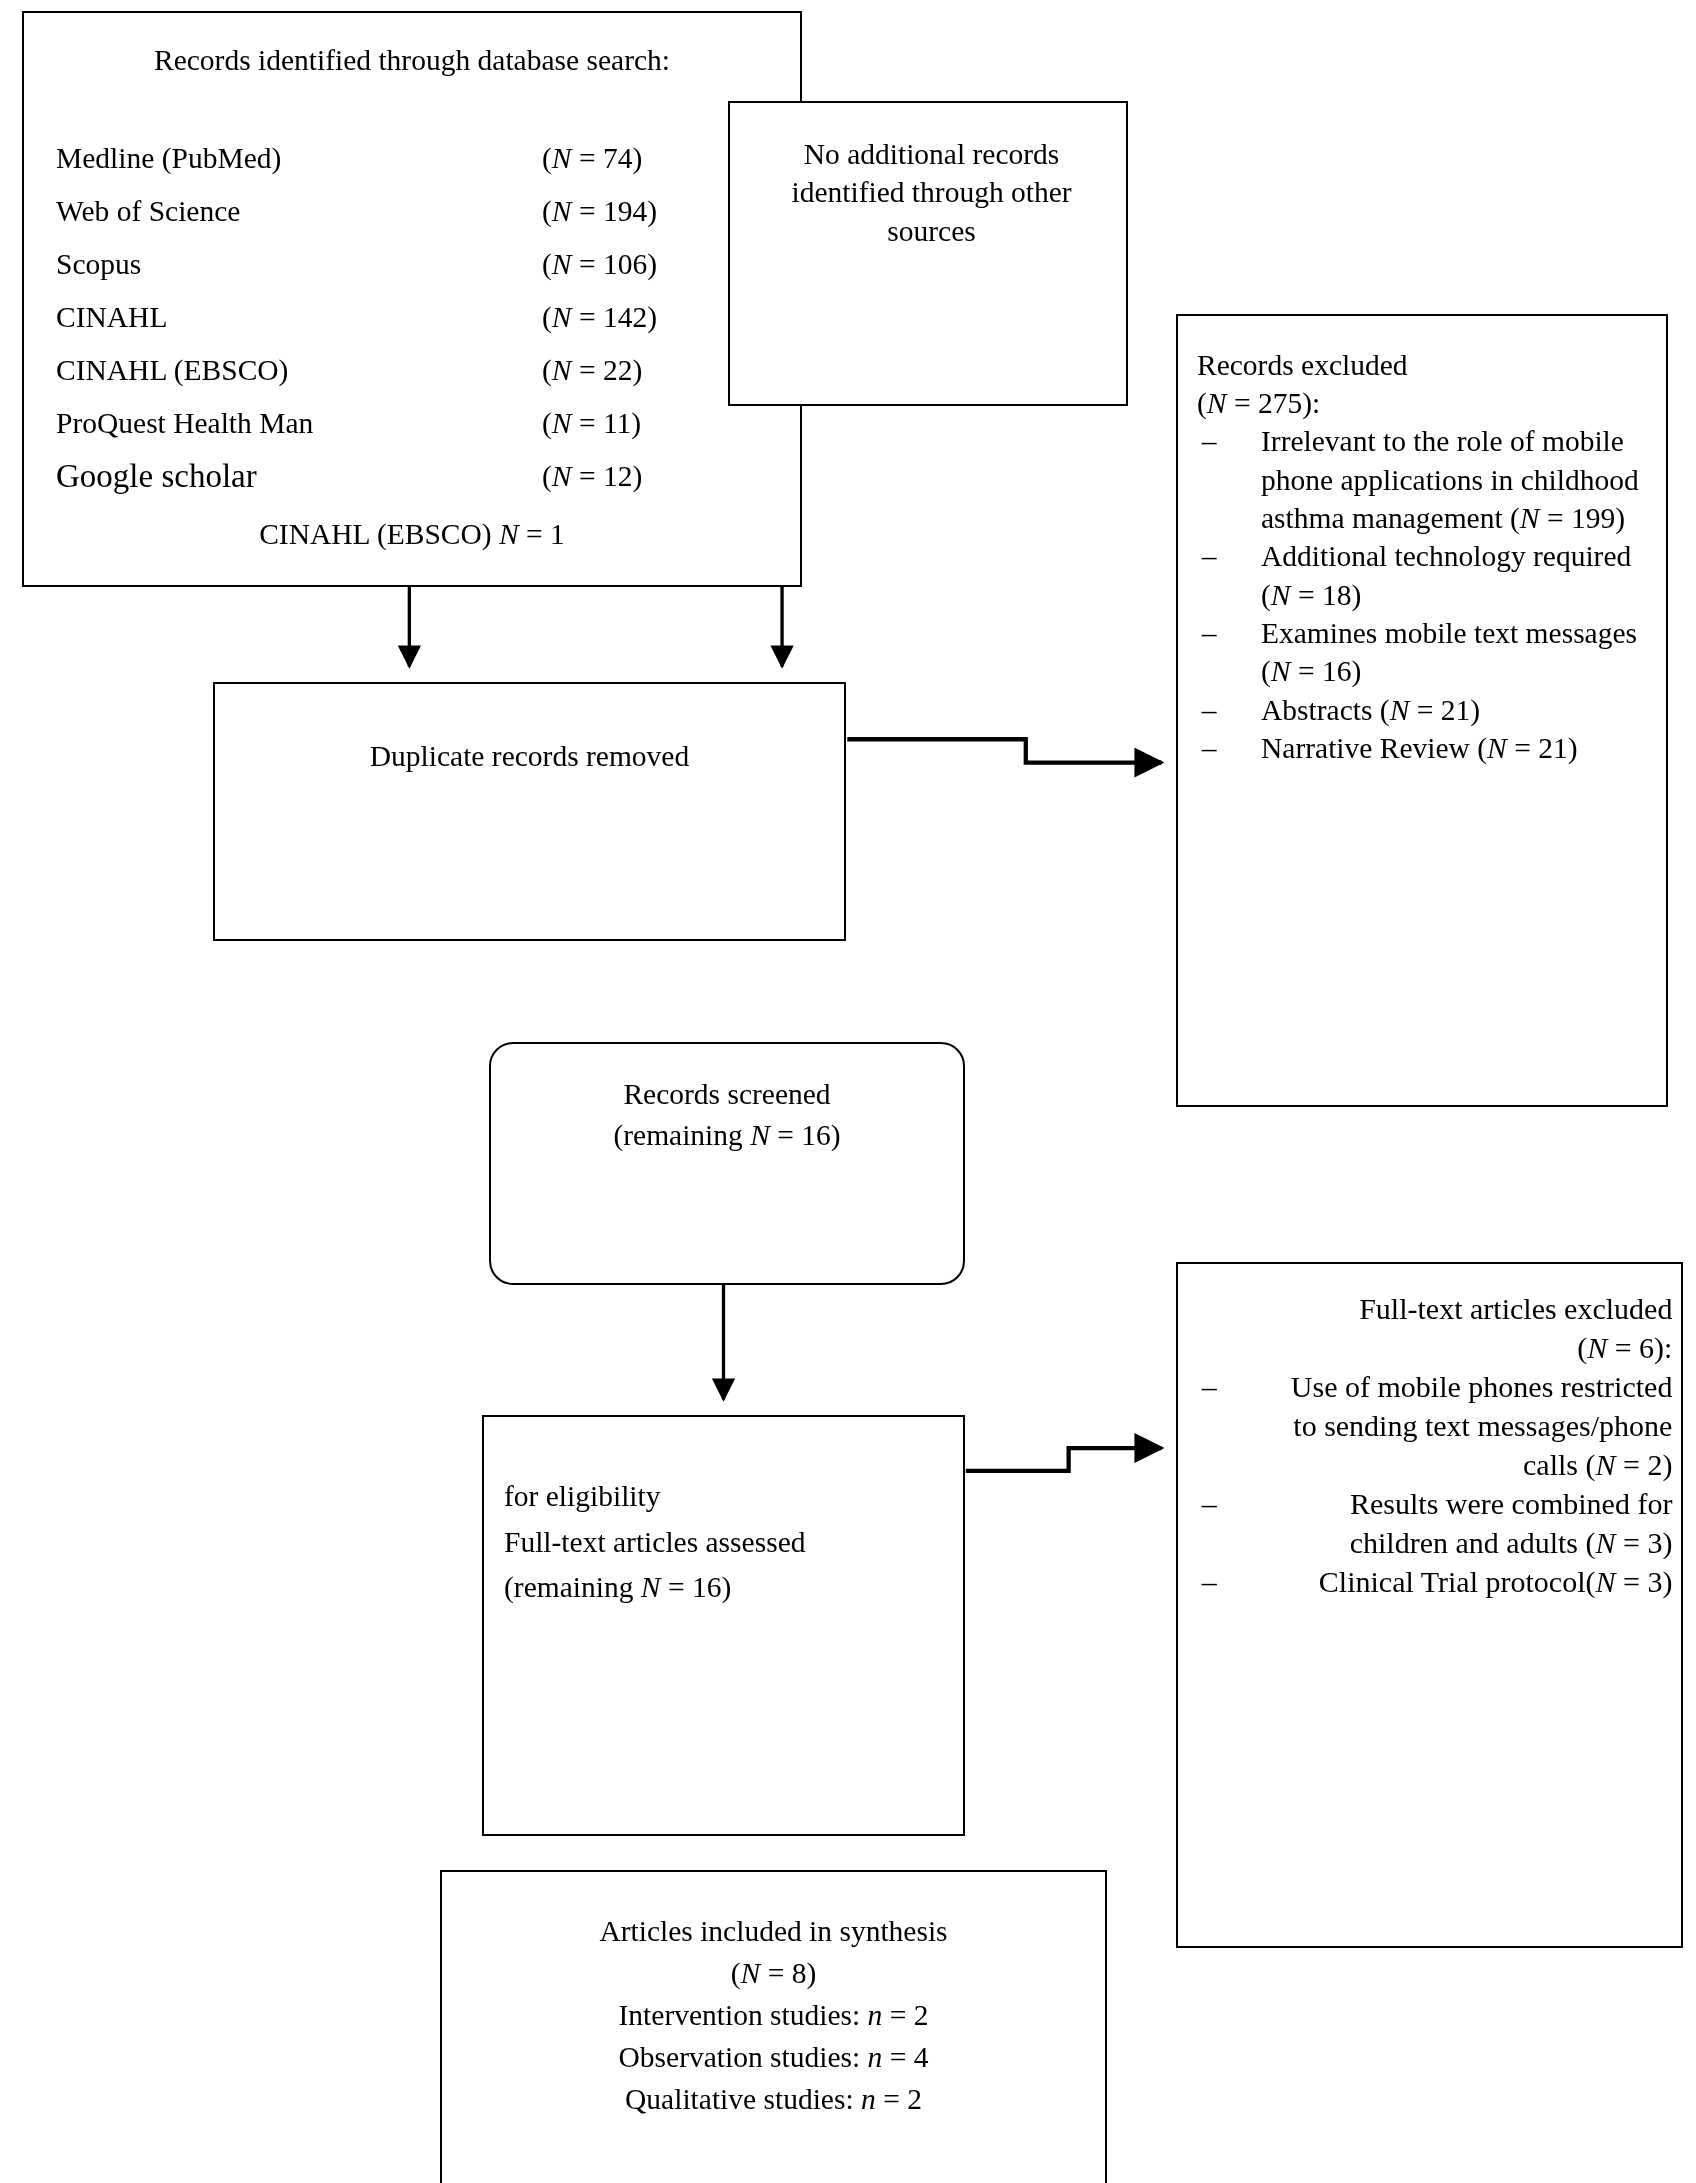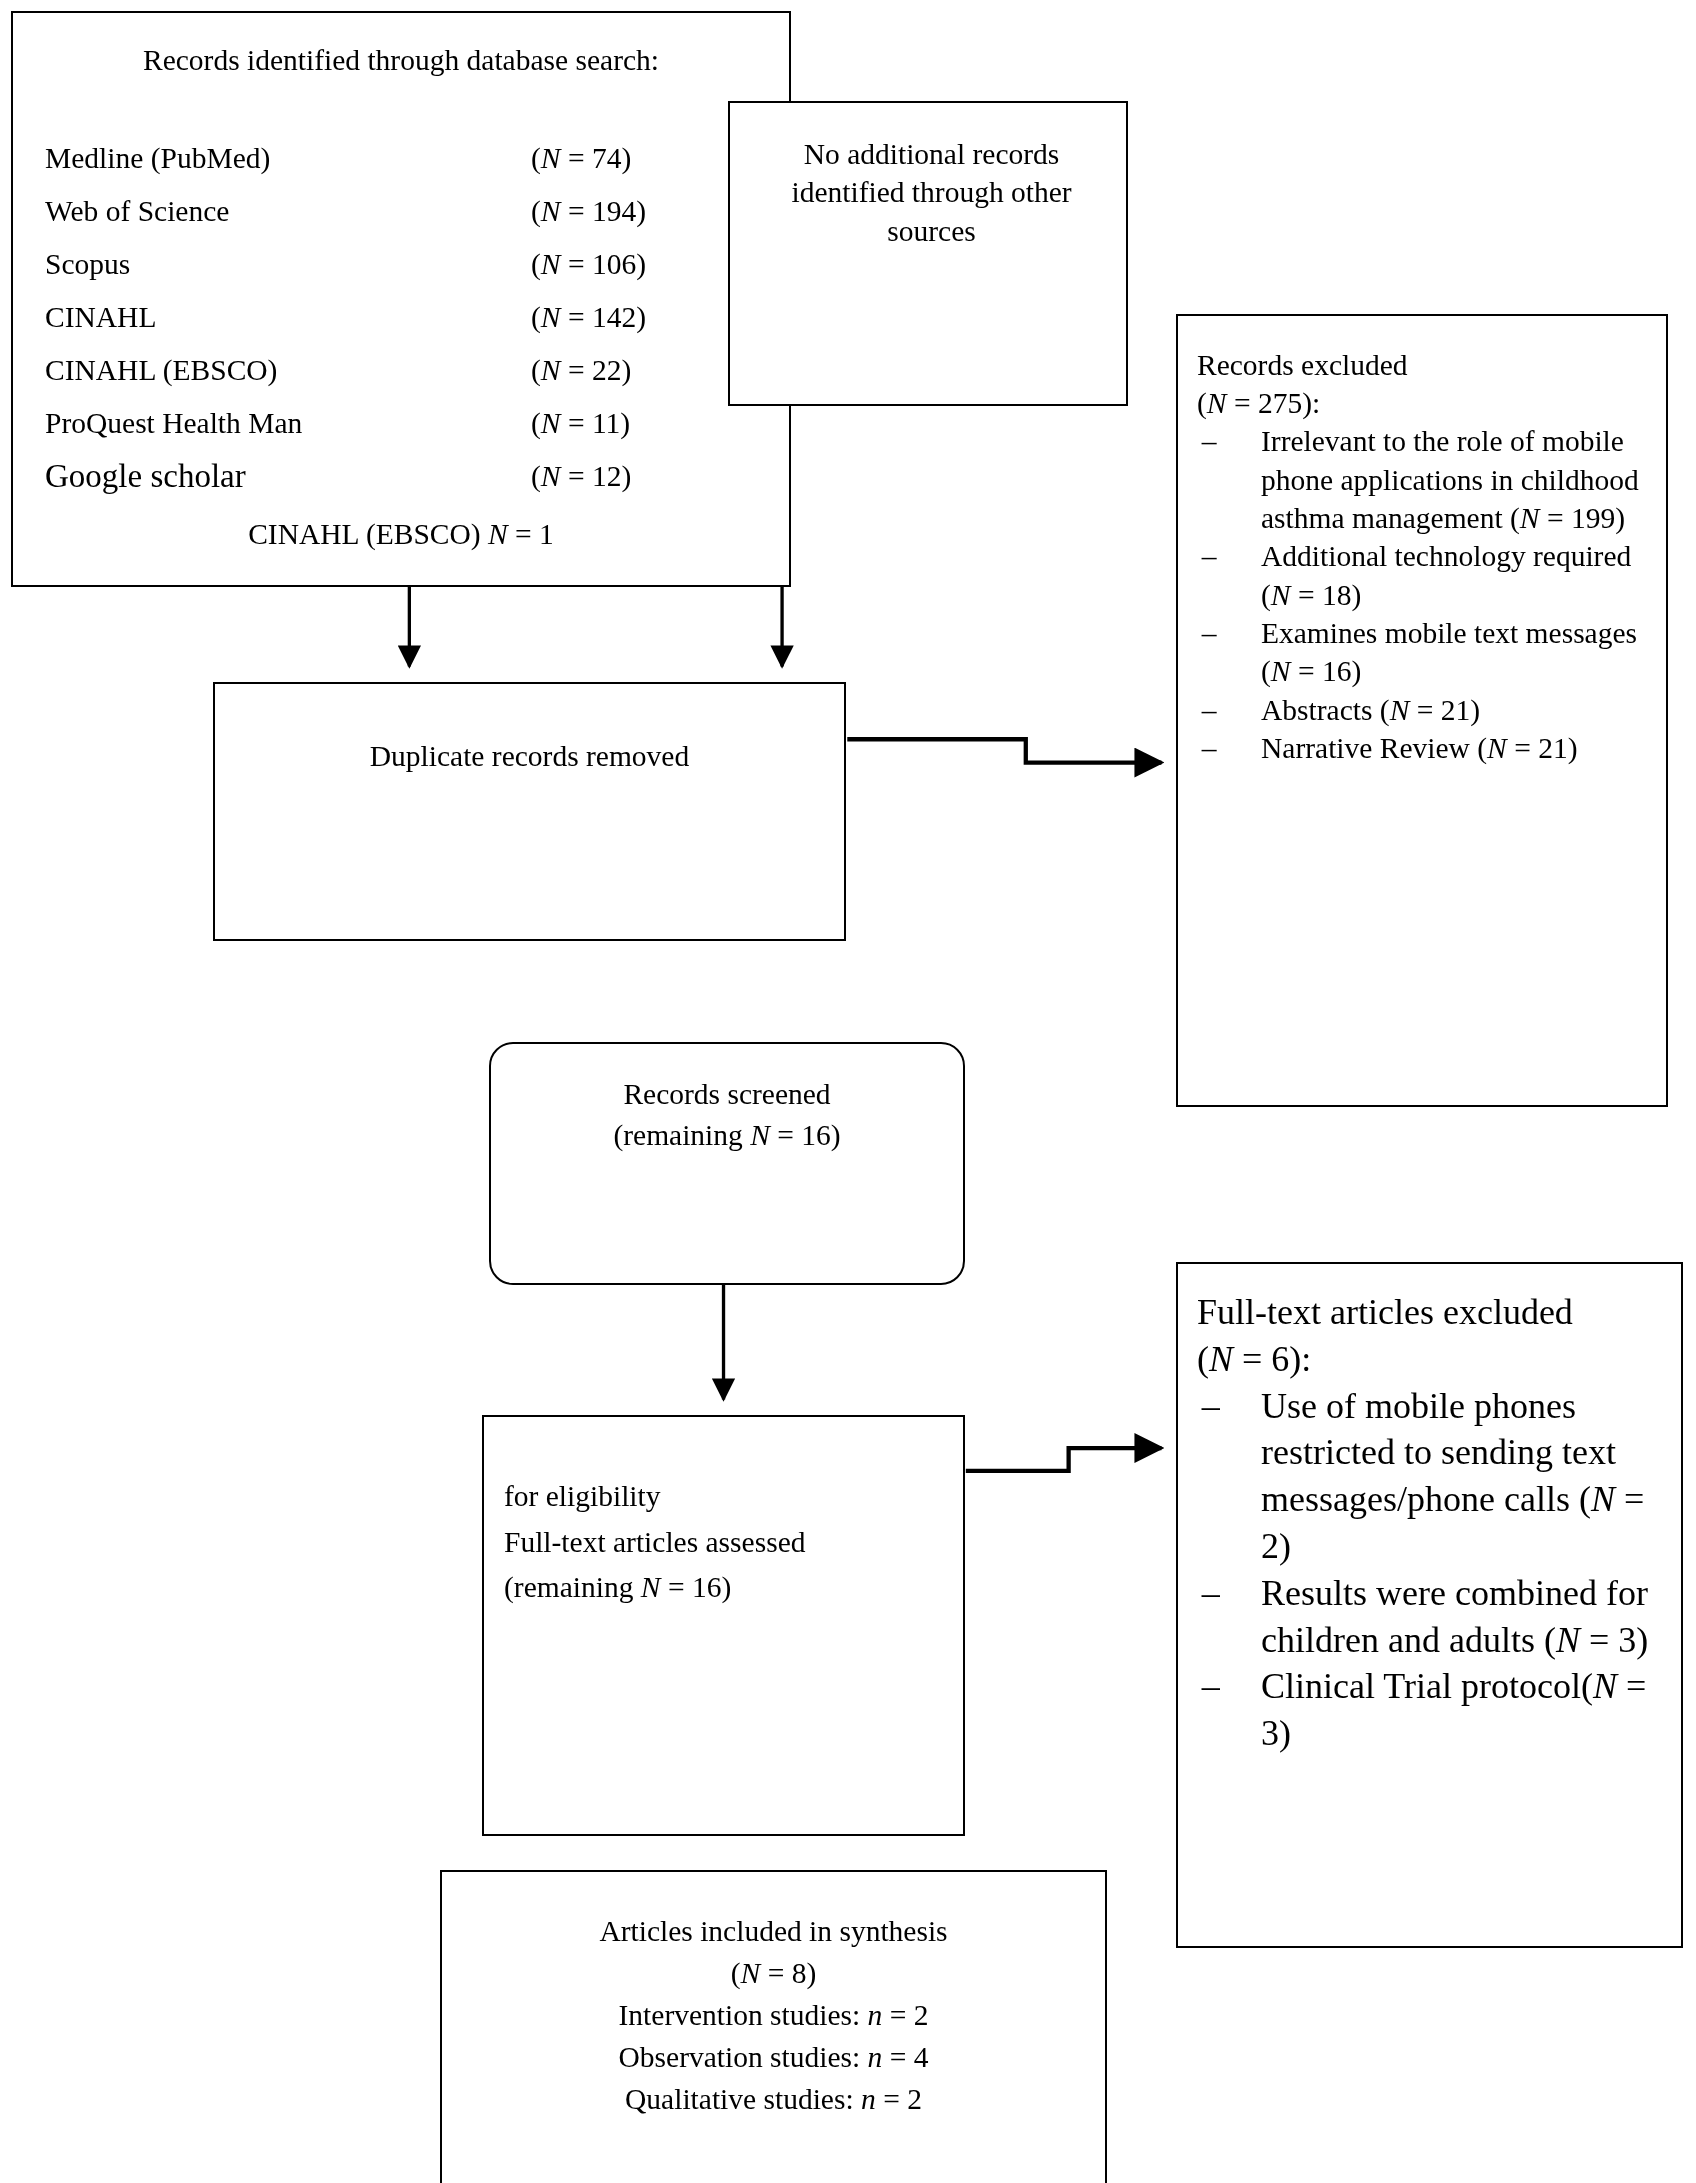--- a/index.html
+++ b/index.html
@@ -29,21 +29,21 @@
     font-family: "Liberation Serif", "DejaVu Serif", serif;
     font-size: 29.5px;
     line-height: 1.30;
     color: #000;
     white-space: nowrap;
   }
   .t-wrap { white-space: normal; }
   i.n { font-style: italic; }
 
   
-  #box-search { left: 11px; top: 11px; width: 780px; height: 576px; }
+  #box-search { left: 22px; top: 11px; width: 780px; height: 576px; }
   #box-search .hdr {
     position: absolute; left: 19px; right: 19px; top: 28.6px;
     text-align: center; font-size: 29.5px; line-height: 1.28;
   }
   #box-search .rows {
     position: absolute; left: 32px; right: 28.6px; top: 119px;
   }
   #box-search .row {
     position: relative; height: 53px; font-size: 29.5px; line-height: 53px;
   }
@@ -87,21 +87,21 @@
   #box-assessed { left: 482px; top: 1415px; width: 483px; height: 421px; }
   #box-assessed .body {
     position: absolute; left: 20px; right: 12px; top: 57px;
     text-align: left; font-size: 29.5px; line-height: 1.55;
   }
 
   
   #box-ft-excluded { left: 1176px; top: 1262px; width: 507px; height: 686px; }
   #box-ft-excluded .body {
     position: absolute; left: 19px; right: 8.6px; top: 25px;
-    font-size: 36px; line-height: 1.30; text-align: left;
+    font-size: 30px; line-height: 1.30; text-align: right;
   }
 
   
   #box-included { left: 440px; top: 1870px; width: 667px; height: 357px; }
   #box-included .body {
     position: absolute; left: 12px; right: 12px; top: 39px;
     text-align: center; font-size: 29.5px; line-height: 1.42;
   }
 
   

